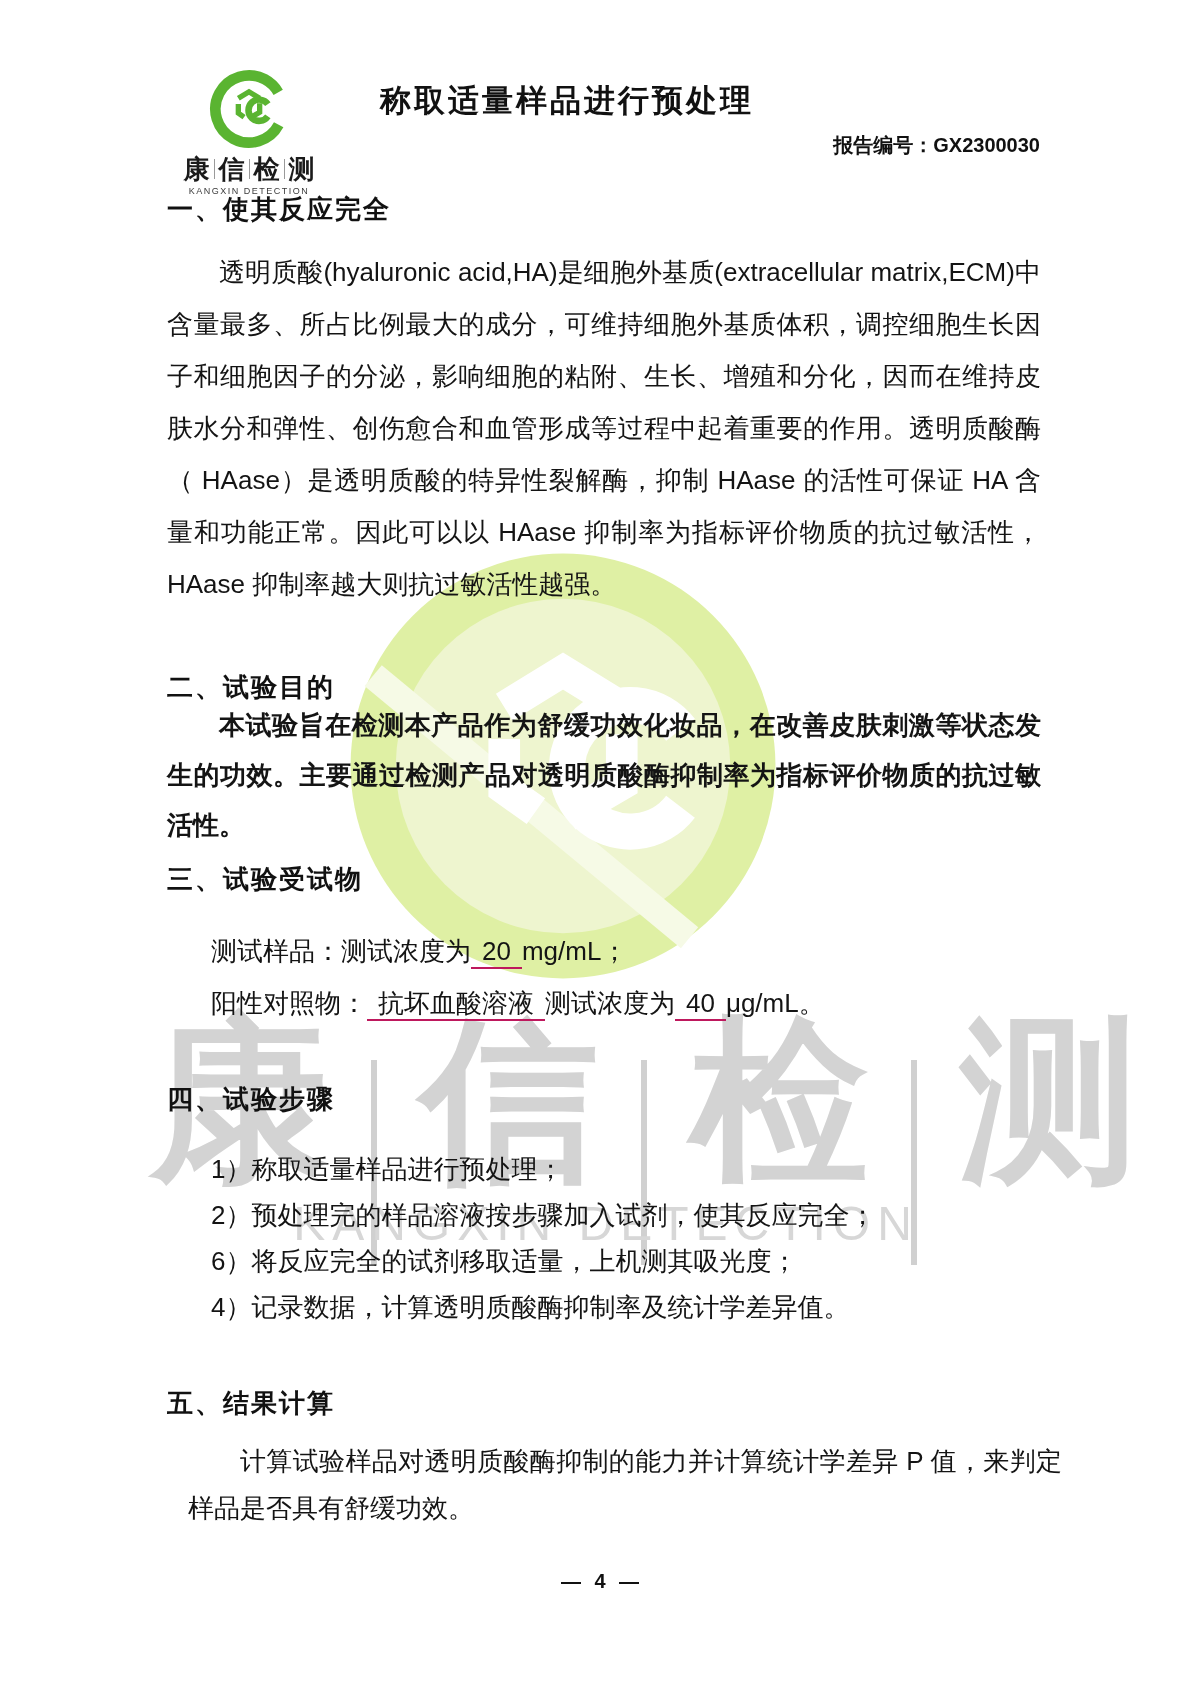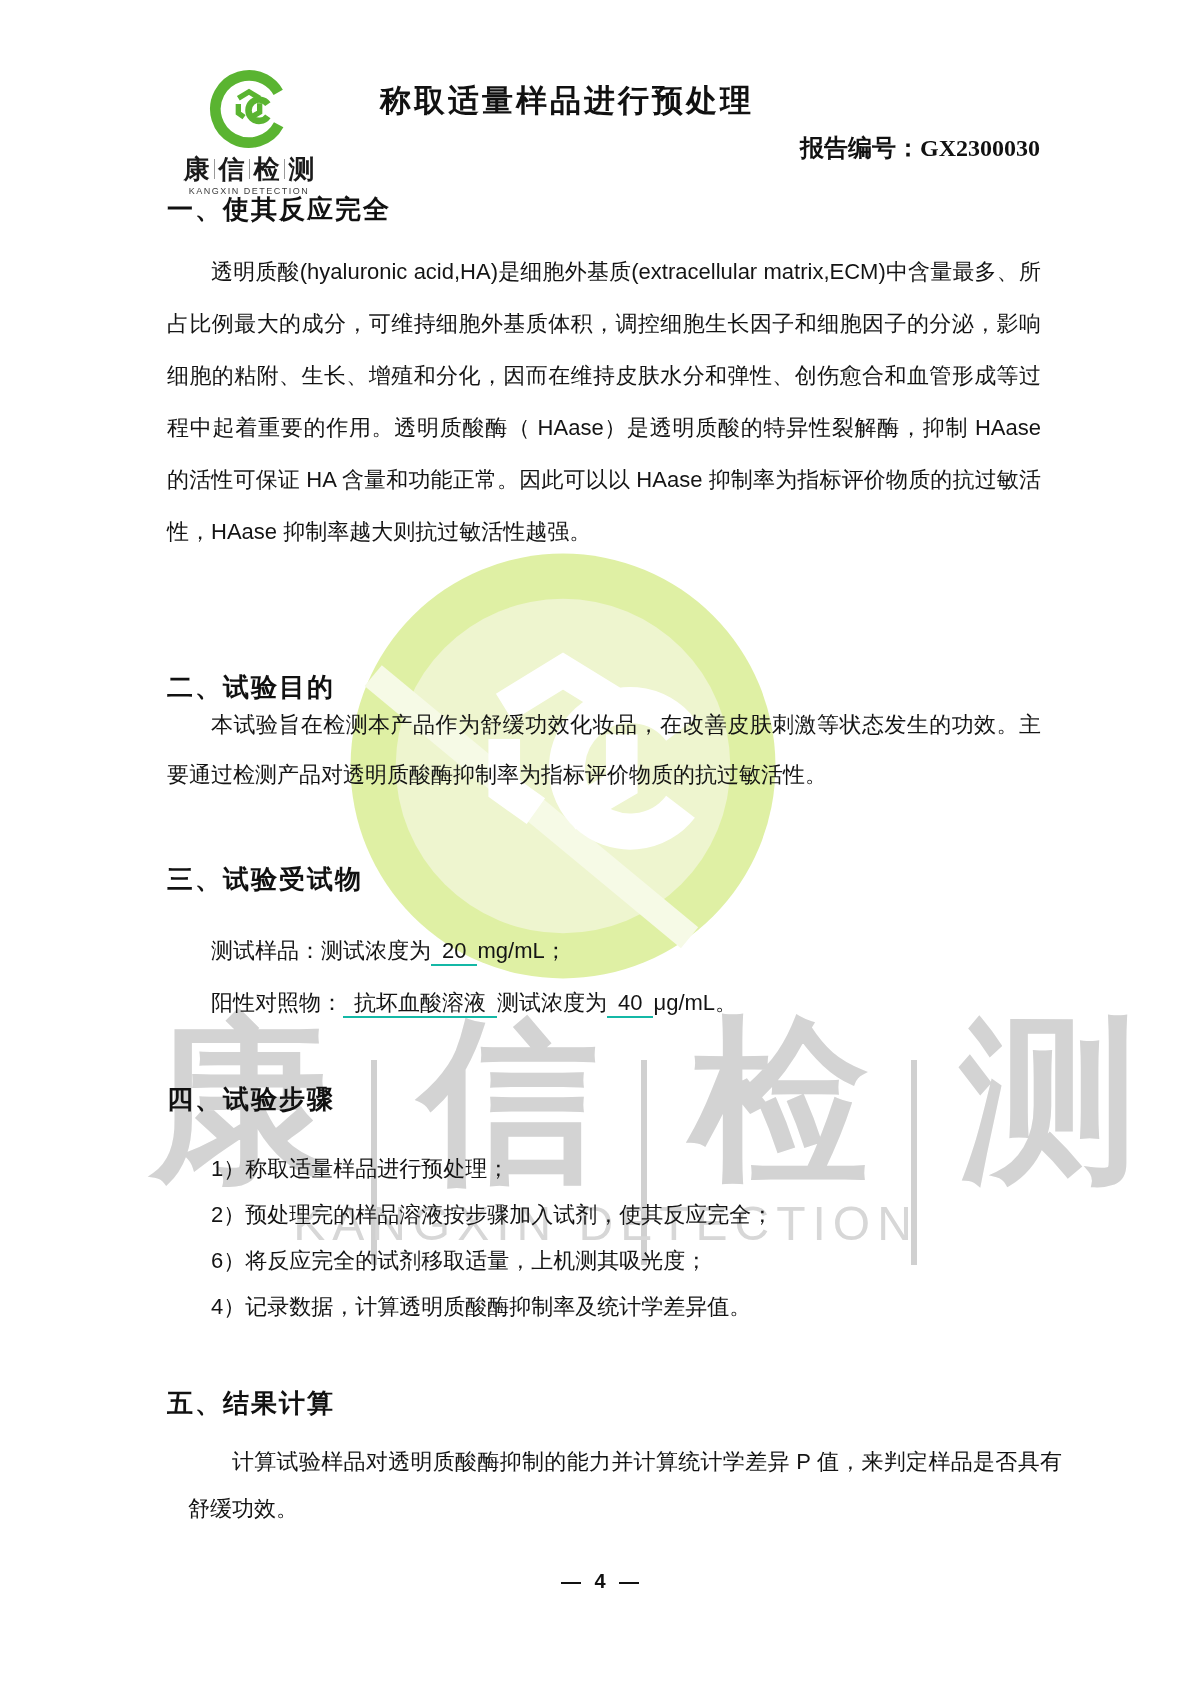--- a/index.html
+++ b/index.html
@@ -88,50 +88,49 @@
     width: 800px;
     text-align: center;
     font-size: 31px;
     font-weight: bold;
     letter-spacing: 3px;
     z-index: 1;
   }
   .report-number {
     position: absolute;
     top: 132px; right: 164px;
-    font-size: 24px;
-    font-weight: bold;
-    z-index: 1;
-    font-family: Liberation Serif, serif;
+    font-size: 20px;
+    font-weight: bold;
+    z-index: 1;
   }
   
   .sec-head {
     position: absolute;
     left: 167px;
     font-size: 26px;
     font-weight: bold;
     letter-spacing: 2px;
     z-index: 1;
   }
   .body-text {
     position: absolute;
     left: 167px;
     width: 874px;
-    font-size: 22px;
+    font-size: 26px;
     text-align: justify;
     color: #141414;
     z-index: 1;
   }
   .indent2 { text-indent: 2em; }
   .s1-body { top: 246px; line-height: 52px; }
-  .s2-body { top: 700px; line-height: 50px; }
+  .s2-body { top: 700px; line-height: 50px; font-weight: bold; }
   .s3-lines { top: 926px; left: 211px; width: 830px; line-height: 50px; }
   .s3-lines .line { margin-bottom: 2px; }
   .u-fill {
-    border-bottom: 2px solid #14b8a6;
+    border-bottom: 2px solid #be185d;
     padding: 0 11px;
     display: inline-block;
     line-height: 1.2;
   }
   .steps { top: 1146px; left: 211px; width: 830px; line-height: 46px; }
   .s5-body { top: 1438px; line-height: 47px; margin-left: 21px; }
   .h1 { top: 192px; }
   .h2 { top: 670px; }
   .h3 { top: 862px; }
   .h4 { top: 1082px; }

